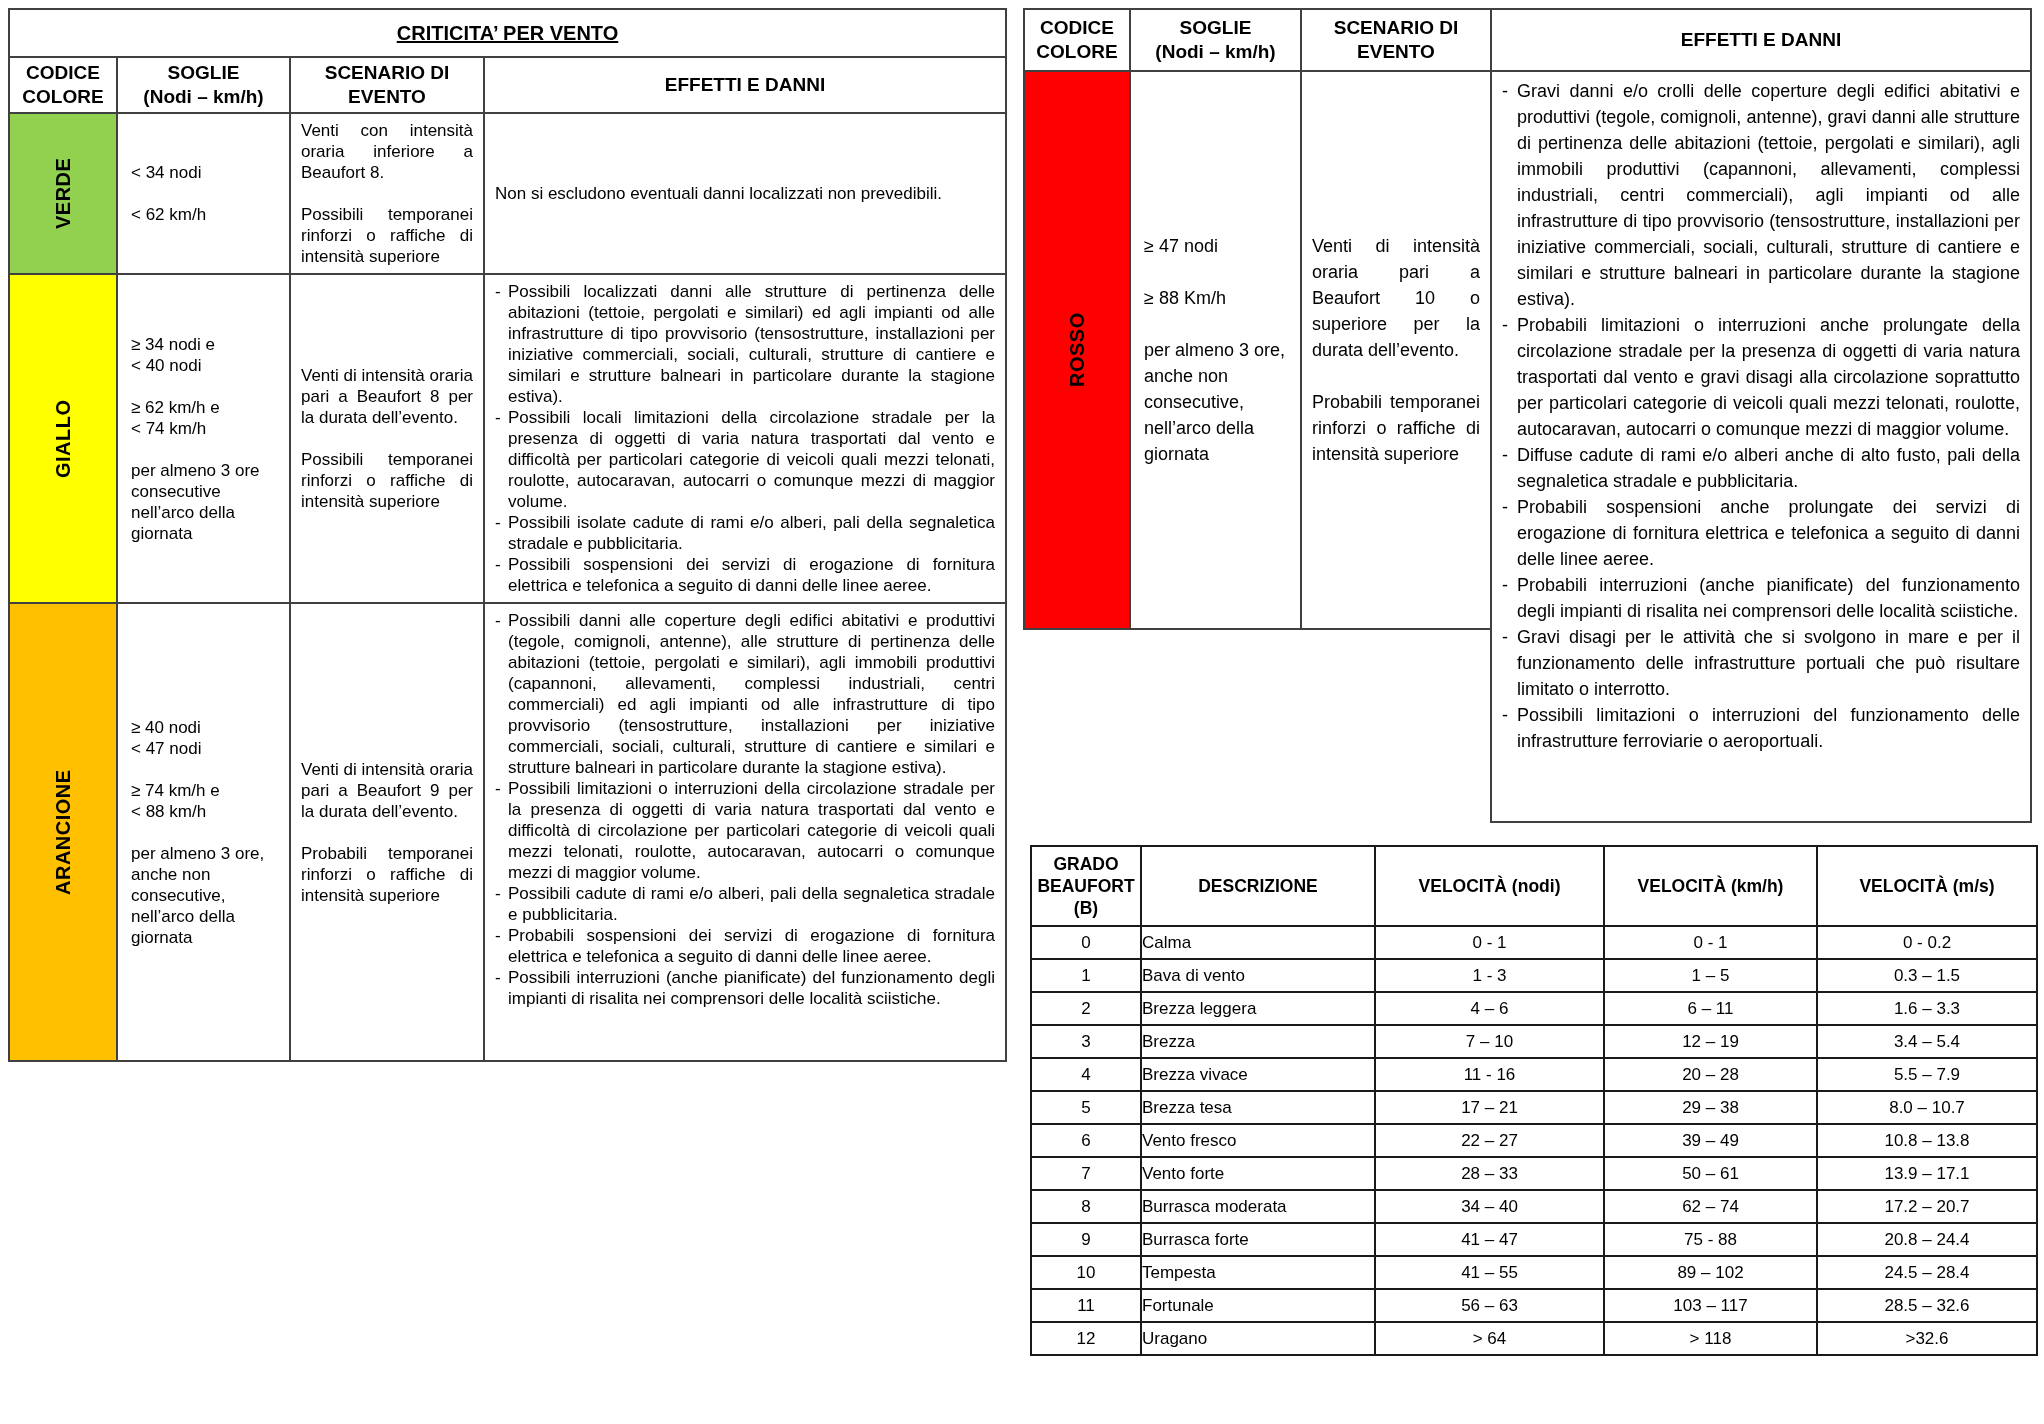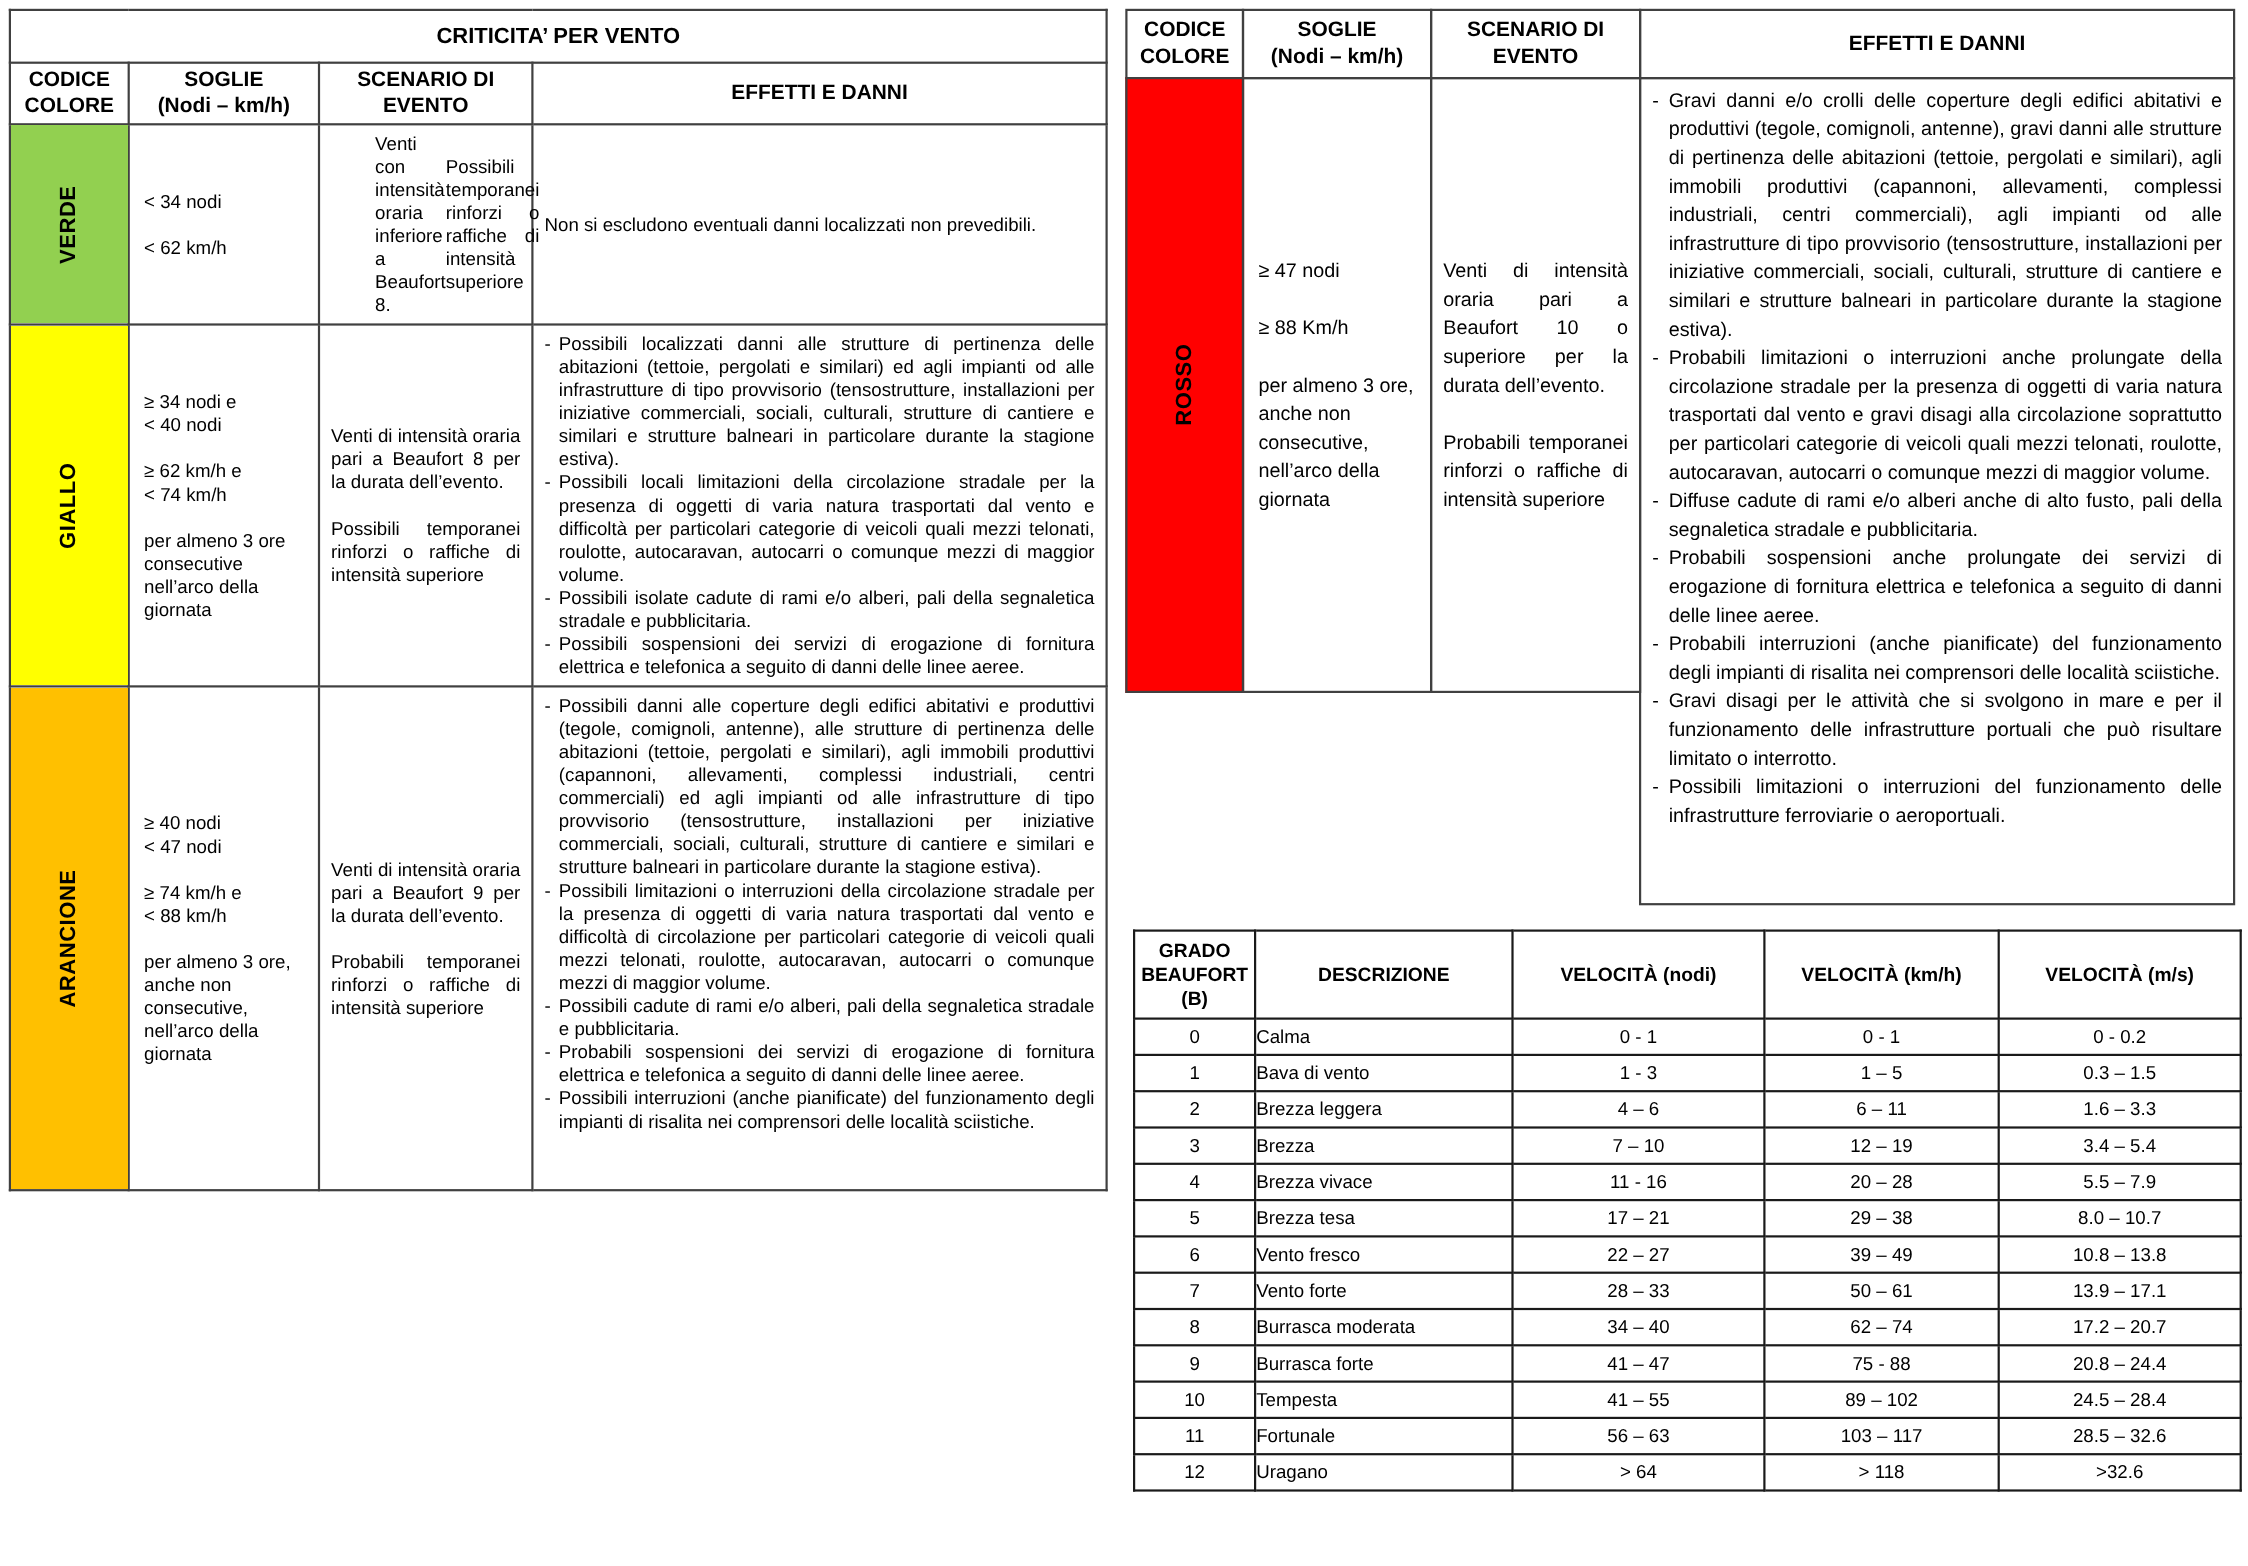--- a/index.html
+++ b/index.html
@@ -14,41 +14,41 @@
   .layout { display: flex; align-items: flex-start; }
   .left-col  { width: 997px; flex: 0 0 997px; }
   .right-col { width: 1013px; flex: 0 0 1013px; margin-left: 18px; }
 
   
   table.crit {
     border-collapse: collapse; table-layout: fixed; width: 997px;
   }
   table.crit td, table.crit th { border: 2px solid #404040; vertical-align: middle; }
   .title-cell {
-    height: 48px; text-align: center; font-weight: bold; font-size: 20px;
+    height: 48px; text-align: center; font-weight: bold; font-size: 20px; text-decoration: underline;
   }
   .hdr-cell {
     height: 56px; text-align: center; font-weight: bold; font-size: 19px;
     line-height: 24px; white-space: pre-line; vertical-align: middle;
   }
   .color-cell { position: relative; }
   .vlabel {
     position: absolute; inset: 0;
     display: flex; align-items: center; justify-content: center;
     writing-mode: vertical-rl; transform: rotate(180deg);
     font-weight: bold; font-size: 20px; letter-spacing: 0.5px;
   }
   .cellpad { padding: 6px 10px; }
   .soglie-cell .cellpad { padding-left: 13px; }
   .para { white-space: pre-line; }
   .fs-left .para, .fs-left .bullet, .fs-left .plain { font-size: 17px; line-height: 21px; }
   .para + .para { margin-top: 21px; }
   .scen .para { text-align: justify; }
   .vcenter { display: flex; flex-direction: column; justify-content: center; height: 100%; }
-  .vtop    { display: flex; flex-direction: row; justify-content: space-between; height: 100%; margin-left: 40px; }
+  .vtop    { display: flex; flex-direction: column; justify-content: space-between; height: 100%; }
   .bullet { display: flex; }
   .bullet .dash { flex: 0 0 13px; }
   .bullet .btxt { flex: 1 1 auto; text-align: justify; }
 
   
   .crit-right { display: flex; align-items: flex-start; }
   .rcol { display: flex; flex-direction: column; }
   .rcol + .rcol { margin-left: -2px; }
   .rhead {
     border: 2px solid #404040; height: 64px;

